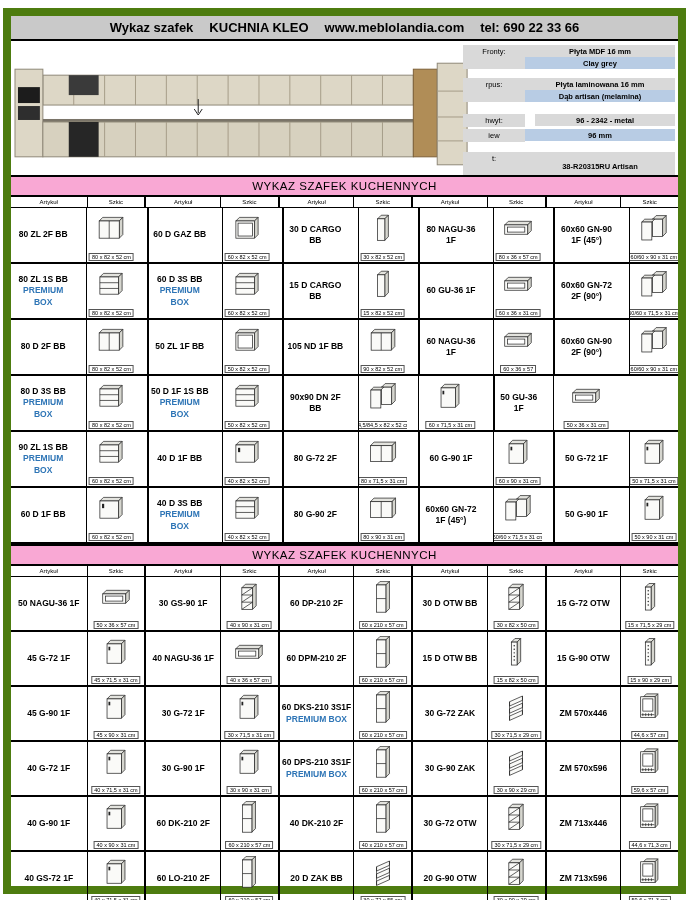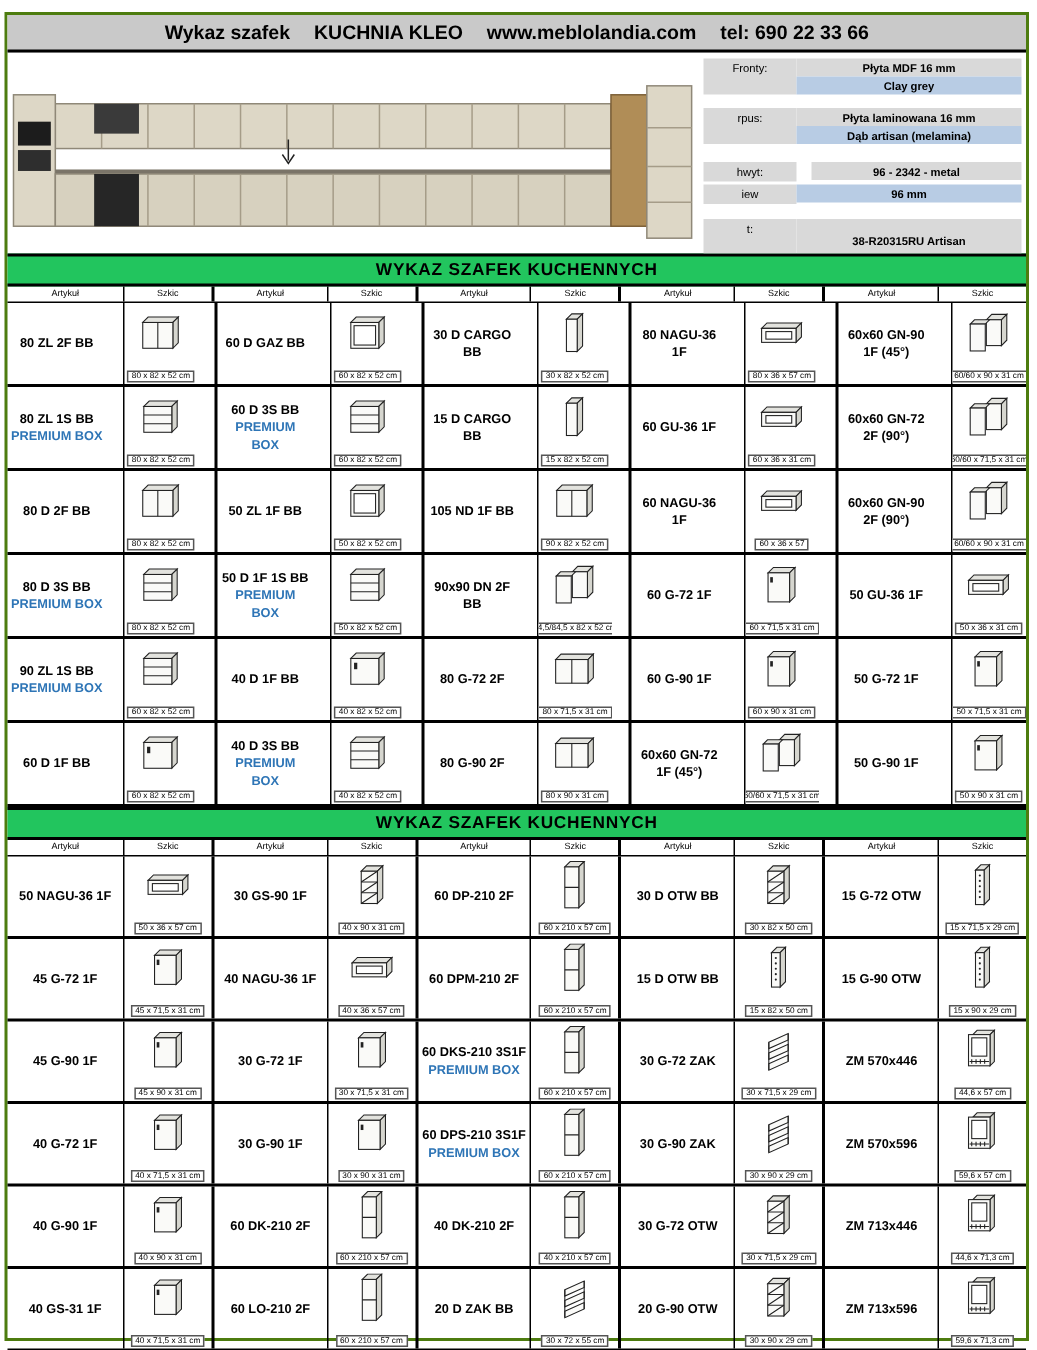--- a/index.html
+++ b/index.html
@@ -1,17 +1,17 @@
 <!DOCTYPE html>
 <html><head>
 <meta charset="utf-8">
 <style>
   html,body{margin:0;padding:0;background:#fff;}
   body{width:691px;height:900px;position:relative;font-family:"Liberation Sans",sans-serif;color:#000;}
-  .page{position:absolute;left:3px;top:8px;width:683px;height:886px;border:2px solid #4d7c0f;box-sizing:border-box;background:#fff;display:flex;flex-direction:column;}
+  .page{position:absolute;left:3px;top:8px;width:683px;height:886px;border:8px solid #4d7c0f;box-sizing:border-box;background:#fff;display:flex;flex-direction:column;}
   
   .topbar{height:23px;background:#c9c9c9;border-bottom:2px solid #000;display:flex;align-items:center;justify-content:center;gap:16px;font-size:13px;flex:0 0 auto;}
   .topbar .t-pre{font-weight:600;}
   .topbar .t-main{font-weight:700;}
   .topbar .t-web{font-weight:600;}
   .topbar .t-tel{font-weight:600;}
   
   .hero{height:134px;position:relative;flex:0 0 auto;overflow:hidden;}
   .kitchen{position:absolute;left:2px;top:20px;}
   .specs{position:absolute;right:3px;top:4px;width:212px;font-size:7.5px;text-align:center;}
@@ -19,21 +19,21 @@
   .spec-row:nth-child(2){margin-top:9px;}
   .spec-row:nth-child(3){margin-top:12px;gap:10px;}
   .spec-row:nth-child(5){margin-top:10px;}
   .spec-label{width:56px;padding:2px 3px;background:#d9d9d9;flex:0 0 auto;}
   .spec-vals{flex:1;}
   .spec-val{font-weight:700;padding:1.5px 3px;}
   .spec-val.gray{background:#d9d9d9;}
   .spec-val.blue{background:#b8cce4;}
   .spec-val.gray-tall{background:#d9d9d9;padding-top:10px;padding-bottom:4px;}
   
-  .tbl-title{background:#22c55e;border-top:2px solid #000;border-bottom:2px solid #000;text-align:center;font-size:11.5px;font-weight:700;letter-spacing:.5px;padding:3px 0;flex:0 0 auto;}
+  .tbl-title{background:#f9a8d4;border-top:2px solid #000;border-bottom:2px solid #000;text-align:center;font-size:11.5px;font-weight:400;letter-spacing:.5px;padding:3px 0;flex:0 0 auto;}
   .cab-table:first-of-type .tbl-title{border-top:2px solid #000;}
   .tbl-head,.trow{display:grid;grid-template-columns:repeat(5, 77fr 59fr);}
   .tbl-head{border-bottom:1px solid #000;font-size:6px;text-align:center;}
   .hcell{padding:2px 0;border-left:1px solid #000;}
   .hcell.art{border-left:2px solid #000;}
   .tbl-head .hcell:first-child{border-left:none;}
   .trow{border-bottom:2px solid #000;}
   .t1 .trow{height:54px;gap:11px;}
   .t2 .trow{height:53px;}
   .cell{border-left:1px solid #000;display:flex;flex-direction:column;align-items:center;justify-content:center;overflow:hidden;box-sizing:border-box;}
@@ -389,23 +389,20 @@
           <div class="cell sk">
             <div class="icon"><svg viewBox="0 0 46 46" xmlns="http://www.w3.org/2000/svg">
                 <polygon points="21,10 26,5 40,5 35,10" fill="#e3e3de" stroke="#222" stroke-width="1"></polygon>
                 <polygon points="35,10 40,5 40,29 35,34" fill="#d6d6cf" stroke="#222" stroke-width="1"></polygon>
                 <rect x="21" y="10" width="14" height="24" fill="#fafaf8" stroke="#222" stroke-width="1"></rect>
                 <polygon points="6,14 10,10 24,10 20,14" fill="#e3e3de" stroke="#222" stroke-width="1"></polygon>
                 <rect x="6" y="14" width="14" height="25" fill="#fafaf8" stroke="#222" stroke-width="1"></rect>
               </svg></div>
             <div class="dims">84,5/84,5 x 82 x 52 cm</div>
           </div>
-          <div class="cell art">
-            <div>60 G-72 1F</div>
-          </div>
           <div class="cell sk">
             <div class="icon"><svg viewBox="0 0 46 46" xmlns="http://www.w3.org/2000/svg">
                 <polygon points="10.5,11 15.5,6 35.5,6 30.5,11" fill="#e3e3de" stroke="#222" stroke-width="1"></polygon>
                 <polygon points="30.5,11 35.5,6 35.5,33 30.5,38" fill="#d6d6cf" stroke="#222" stroke-width="1"></polygon>
                 <rect x="10.5" y="11" width="20" height="27" fill="#fafaf8" stroke="#222" stroke-width="1"></rect>
                 <rect x="12.5" y="15" width="2.5" height="5" fill="#222"></rect>
               </svg></div>
             <div class="dims">60 x 71,5 x 31 cm</div>
           </div>
           <div class="cell art">
@@ -898,21 +895,21 @@
                 <polygon points="30,8 34,4 34,33 30,37" fill="#d6d6cf" stroke="#222" stroke-width="1"></polygon>
                 <rect x="10" y="8" width="20" height="29" fill="#fafaf8" stroke="#222" stroke-width="1"></rect>
                 <rect x="13" y="11" width="14" height="17" fill="#fff" stroke="#222" stroke-width="1"></rect>
                 <path d="M11,33 h18 M13,31 v4 M17,31 v4 M21,31 v4 M25,31 v4" stroke="#222" stroke-width="1" fill="none"></path>
               </svg></div>
             <div class="dims">44,6 x 71,3 cm</div>
           </div>
         </div>
         <div class="trow">
           <div class="cell art">
-            <div>40 GS-31 1F</div>
+            <div>40 GS-72 1F</div>
           </div>
           <div class="cell sk">
             <div class="icon"><svg viewBox="0 0 46 46" xmlns="http://www.w3.org/2000/svg">
                 <polygon points="10.5,11 15.5,6 35.5,6 30.5,11" fill="#e3e3de" stroke="#222" stroke-width="1"></polygon>
                 <polygon points="30.5,11 35.5,6 35.5,33 30.5,38" fill="#d6d6cf" stroke="#222" stroke-width="1"></polygon>
                 <rect x="10.5" y="11" width="20" height="27" fill="#fafaf8" stroke="#222" stroke-width="1"></rect>
                 <rect x="12.5" y="15" width="2.5" height="5" fill="#222"></rect>
               </svg></div>
             <div class="dims">40 x 71,5 x 31 cm</div>
           </div>

